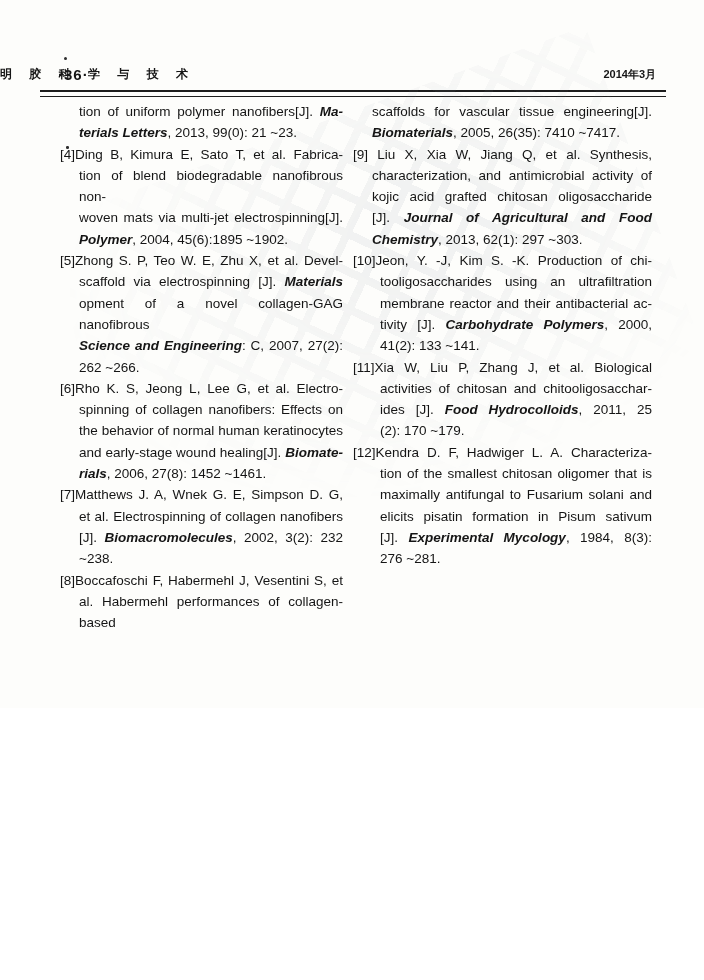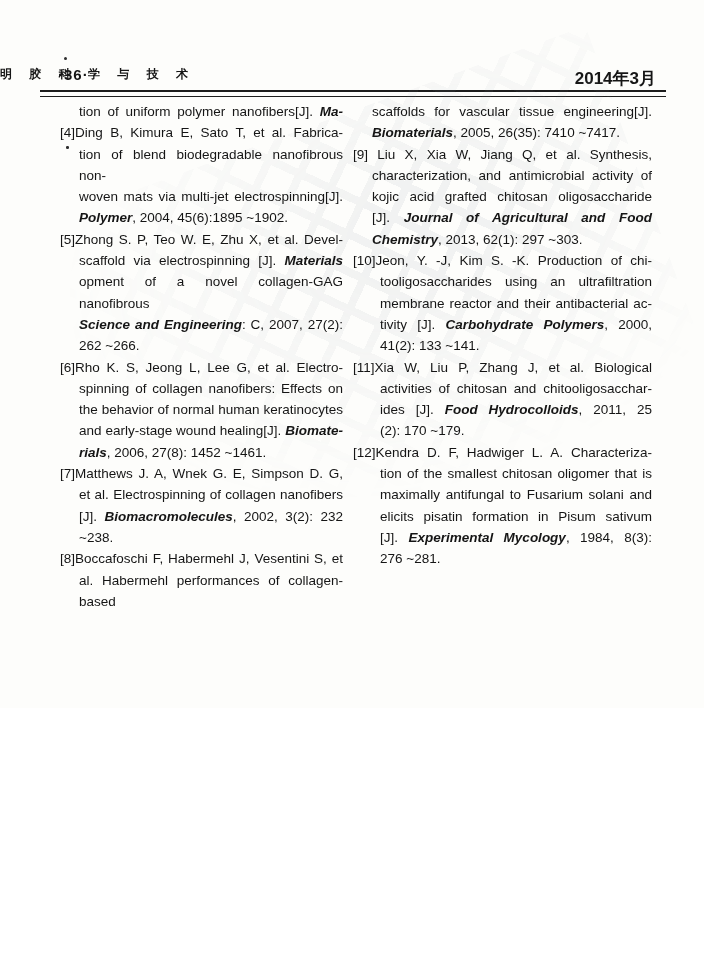--- a/index.html
+++ b/index.html
@@ -4,21 +4,21 @@
 <style>
   html,body{margin:0;padding:0;background:#ffffff;}
   .page{
     position:relative;width:704px;height:708px;background:#fdfdfb;overflow:hidden;
     font-family:Liberation Sans, sans-serif;color:#151515;
   }
   
   .header-row{position:absolute;top:66px;left:0;right:0;height:22px;}
   .hdr-left{position:absolute;left:58px;top:0;font-size:15px;font-weight:bold;letter-spacing:1px;}
   .hdr-title{position:absolute;left:0;right:0;top:0;text-align:left;font-size:12px;font-weight:bold;letter-spacing:7px;}
-  .hdr-date{position:absolute;right:48px;top:1px;font-size:17px;font-weight:bold;}
+  .hdr-date{position:absolute;right:48px;top:1px;font-size:11px;font-weight:bold;}
   .rule{position:absolute;top:90px;left:40px;right:38px;height:4px;
         border-top:2.5px solid #1d1d1d;border-bottom:1.2px solid #1d1d1d;}
   
   .columns{position:absolute;top:101px;left:60px;width:596px;display:flex;gap:10px;}
   .col-left{width:283px;}
   .col-right{width:299px;}
   .line{font-size:13.5px;line-height:21.3px;text-align:justify;text-align-last:left;white-space:normal;}
   .line.just{text-align-last:justify;}
   .ind1{padding-left:19px;}
   .ind2{padding-left:27px;}
@@ -54,20 +54,21 @@
   <div class="rule"></div>
 
   <div class="watermark"></div>
 
   <div class="artifact-dot dot-a"></div>
   <div class="artifact-dot dot-b"></div>
 
   <div class="columns">
     <div class="col-left">
         <div class="line ind1 just"><span>tion of uniform polymer nanofibers[J]. </span><span class="it">Ma-</span></div>
+        <div class="line ind1"><span class="it">terials Letters</span><span>, 2013, 99(0): 21 ~23.</span></div>
         <div class="line ind0 just"><span>[4]Ding B, Kimura E, Sato T, et al. Fabrica-</span></div>
         <div class="line ind1 just"><span>tion of blend biodegradable nanofibrous non-</span></div>
         <div class="line ind1 just"><span>woven mats via multi-jet electrospinning[J].</span></div>
         <div class="line ind1"><span class="it">Polymer</span><span>, 2004, 45(6):1895 ~1902.</span></div>
         <div class="line ind0 just"><span>[5]Zhong S. P, Teo W. E, Zhu X, et al. Devel-</span></div>
         <div class="line ind1 just"><span>scaffold via electrospinning [J]. </span><span class="it">Materials</span></div>
         <div class="line ind1 just"><span>opment of a novel collagen-GAG nanofibrous</span></div>
         <div class="line ind1 just"><span class="it">Science and Engineering</span><span>: C, 2007, 27(2):</span></div>
         <div class="line ind1"><span>262 ~266.</span></div>
         <div class="line ind0 just"><span>[6]Rho K. S, Jeong L, Lee G, et al. Electro-</span></div>

